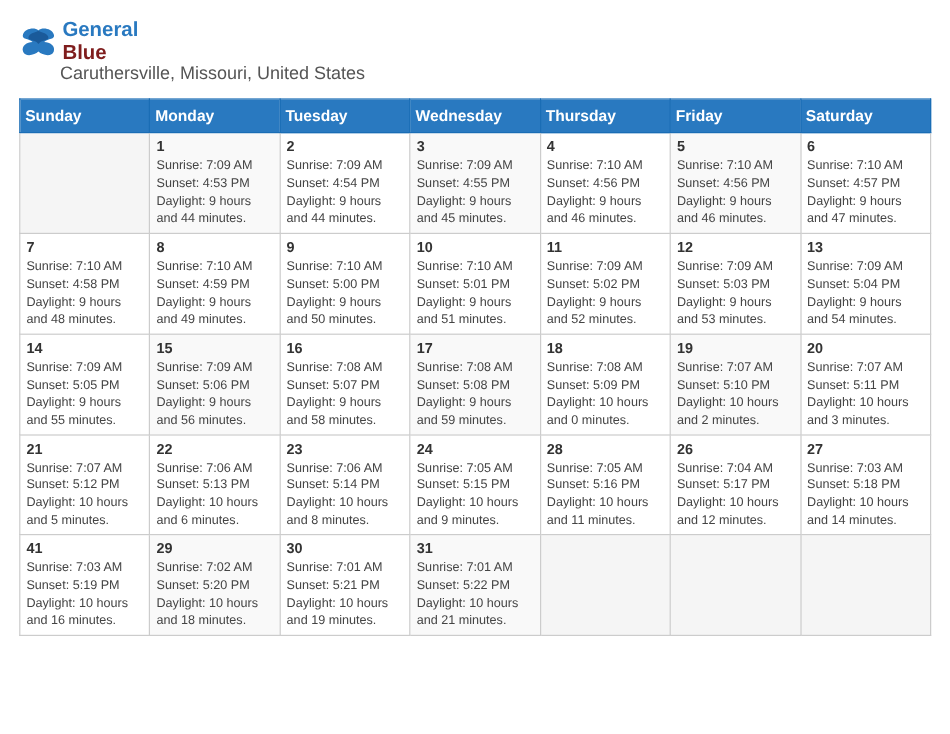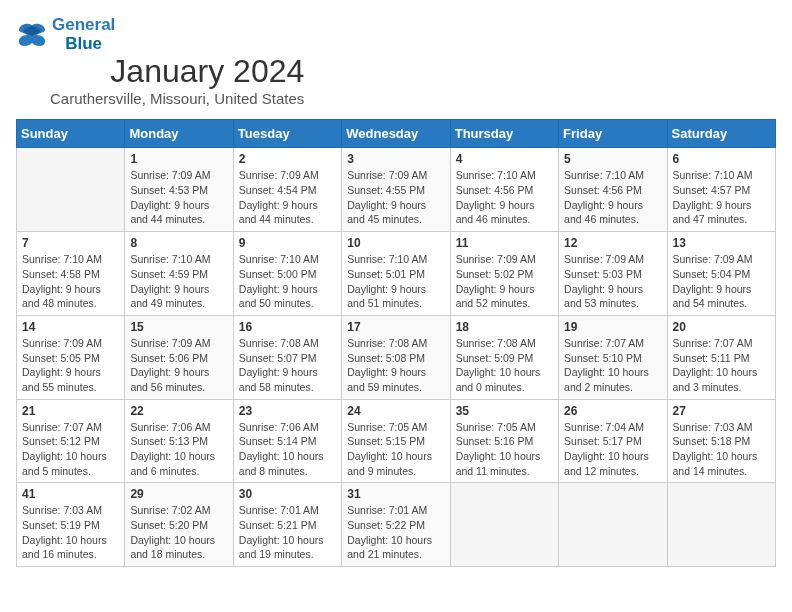--- a/index.html
+++ b/index.html
@@ -94,25 +94,24 @@
 <body>
 
 <div class="header">
   <div class="logo">
     <svg class="logo-bird" viewBox="0 0 40 40" xmlns="http://www.w3.org/2000/svg">
       <path d="M20 8 C24 4, 34 6, 36 12 C38 18, 30 16, 26 20 C32 20, 38 24, 36 30 C34 36, 24 34, 20 30 C16 34, 6 36, 4 30 C2 24, 8 20, 14 20 C10 16, 2 18, 4 12 C6 6, 16 4, 20 8Z" fill="#2979c0"></path>
       <path d="M20 8 C22 10, 28 10, 30 14 C32 18, 26 18, 22 20 L20 22 L18 20 C14 18, 8 18, 10 14 C12 10, 18 10, 20 8Z" fill="#1a5a9a"></path>
     </svg>
     <div>
       <div style="font-size:17px;font-weight:bold;color:#2979c0;line-height:1.1;">General</div>
-      <div style="font-size:17px;font-weight:bold;color:#0369a1;line-height:1.1;text-align:center;">Blue</div>
+      <div style="font-size:17px;font-weight:bold;color:#7f1d1d;line-height:1.1;">Blue</div>
     </div>
   </div>
   <div class="title-block">
-    <div class="month-title">January 2024</div>
     <div class="location-title">Caruthersville, Missouri, United States</div>
   </div>
 </div>
 
 <table class="calendar-table">
   <thead>
     <tr>
     <th>Sunday</th>
         <th>Monday</th>
         <th>Tuesday</th>
@@ -293,21 +292,21 @@
 and 8 minutes.</div>
         </td>
         <td>
           <span class="day-number">24</span>
           <div class="day-info" style="white-space: pre-line;">Sunrise: 7:05 AM
 Sunset: 5:15 PM
 Daylight: 10 hours
 and 9 minutes.</div>
         </td>
         <td>
-          <span class="day-number">35</span>
+          <span class="day-number">28</span>
           <div class="day-info" style="white-space: pre-line;">Sunrise: 7:05 AM
 Sunset: 5:16 PM
 Daylight: 10 hours
 and 11 minutes.</div>
         </td>
         <td>
           <span class="day-number">26</span>
           <div class="day-info" style="white-space: pre-line;">Sunrise: 7:04 AM
 Sunset: 5:17 PM
 Daylight: 10 hours

